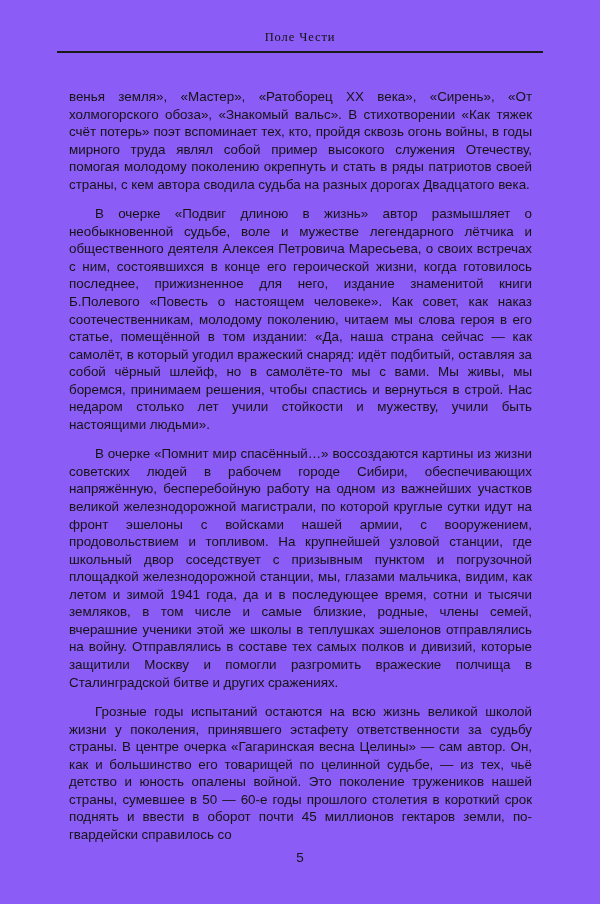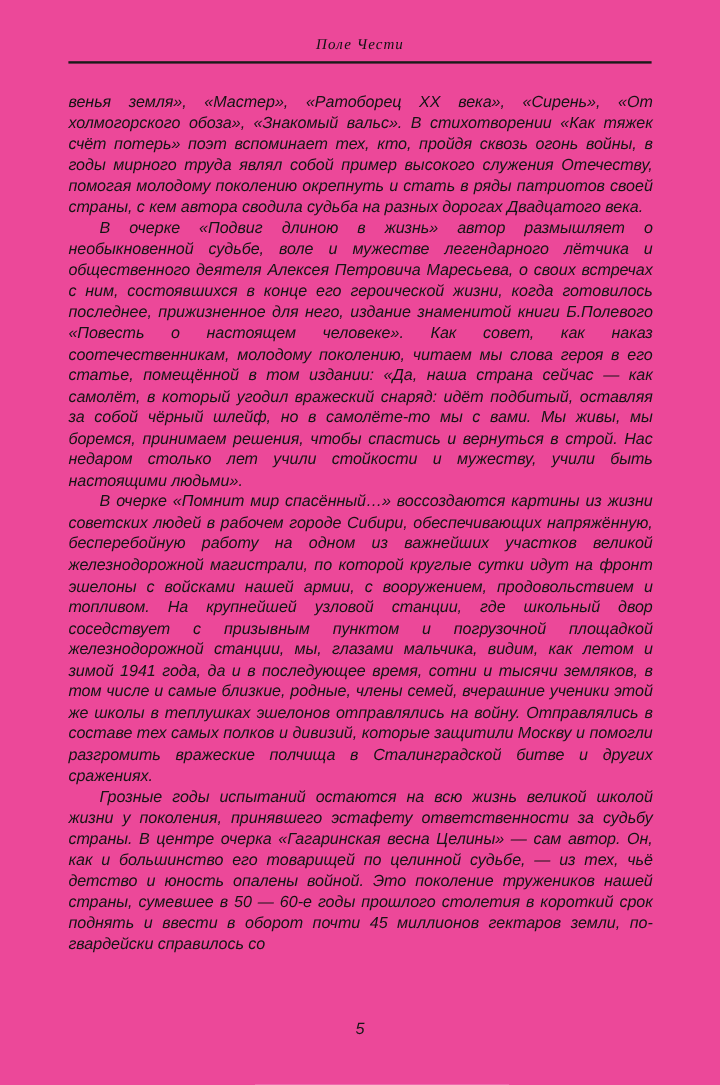--- a/index.html
+++ b/index.html
@@ -16,23 +16,22 @@
     font-family: "Liberation Sans", "DejaVu Sans", sans-serif;
     color: #1b1b1b;
     -webkit-font-smoothing: antialiased;
   }
 
   .page {
     position: absolute;
     top: 0; left: 0;
     width: 600px;
     height: 904px;
-    background: #ec4899;
+    background: #8b5cf6;
     box-sizing: border-box;
-    font-style: italic;
   }
 
   
   .running-head {
     position: absolute;
     left: 57px;
     top: 30px;
     width: 486px;
     text-align: center;
     font-family: "Liberation Serif", "DejaVu Serif", serif;
@@ -54,21 +53,21 @@
 
   
   .text-column {
     position: absolute;
     left: 57px;
     top: 76px;
     width: 487px;
   }
 
   .para {
-    margin: 0;
+    margin: 12px;
     text-align: justify;
     text-justify: inter-word;
     font-size: 13.4px;
     line-height: 17.55px;
     letter-spacing: -0.02px;
     word-spacing: -0.1px;
     text-indent: 26px;
     color: #141414;
     hyphens: manual;
   }

